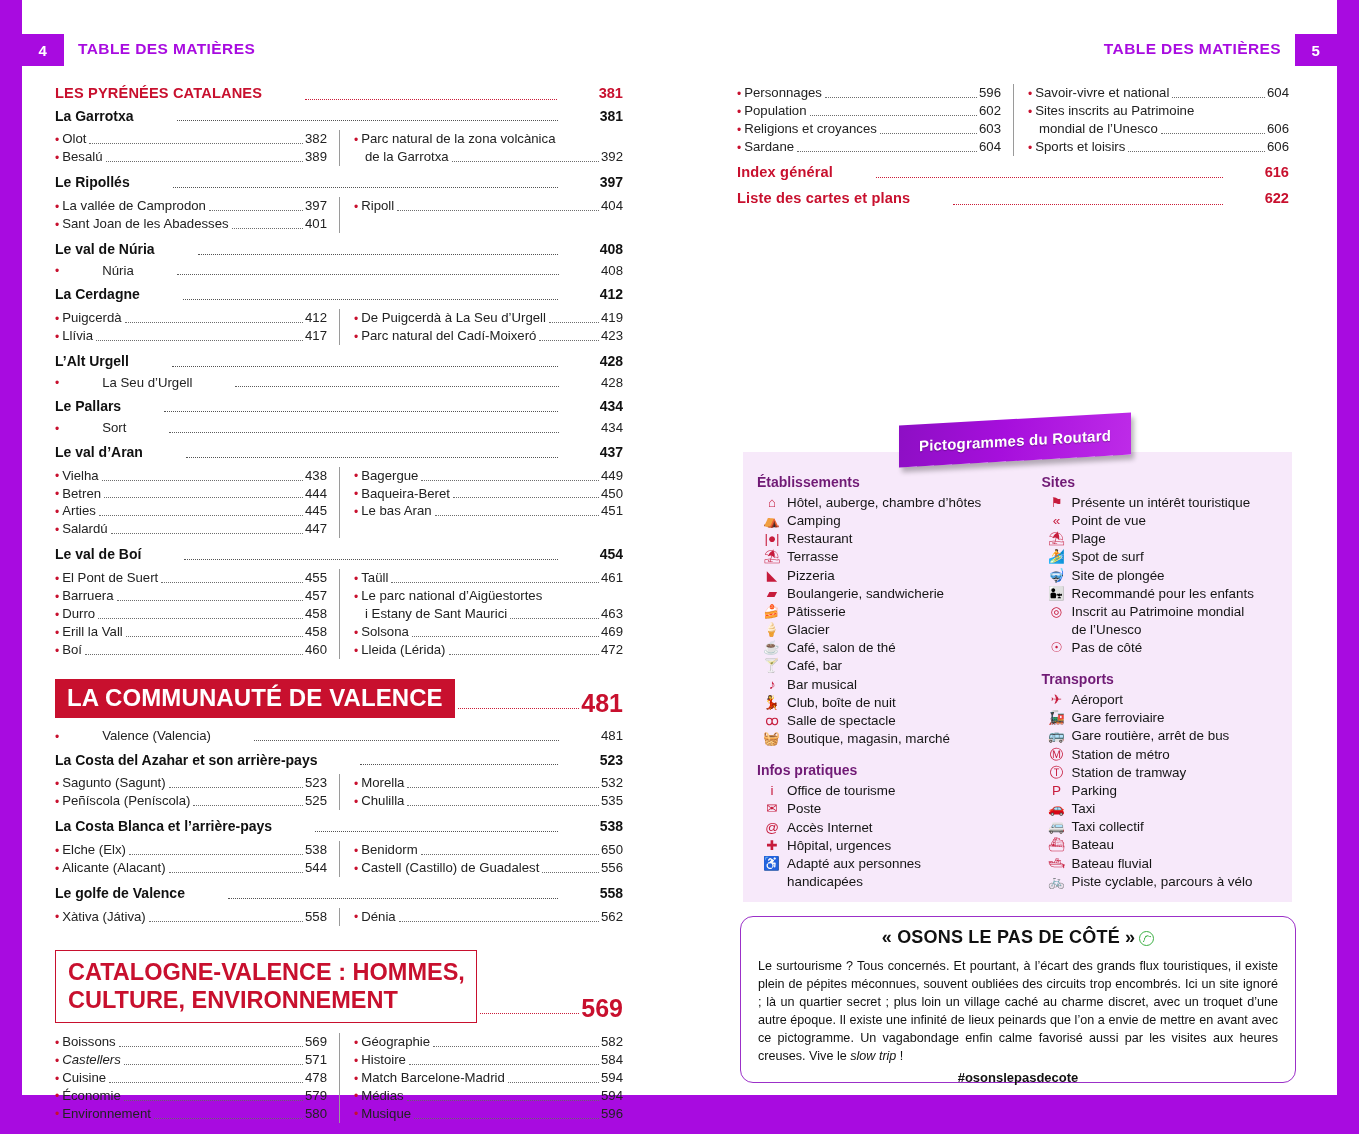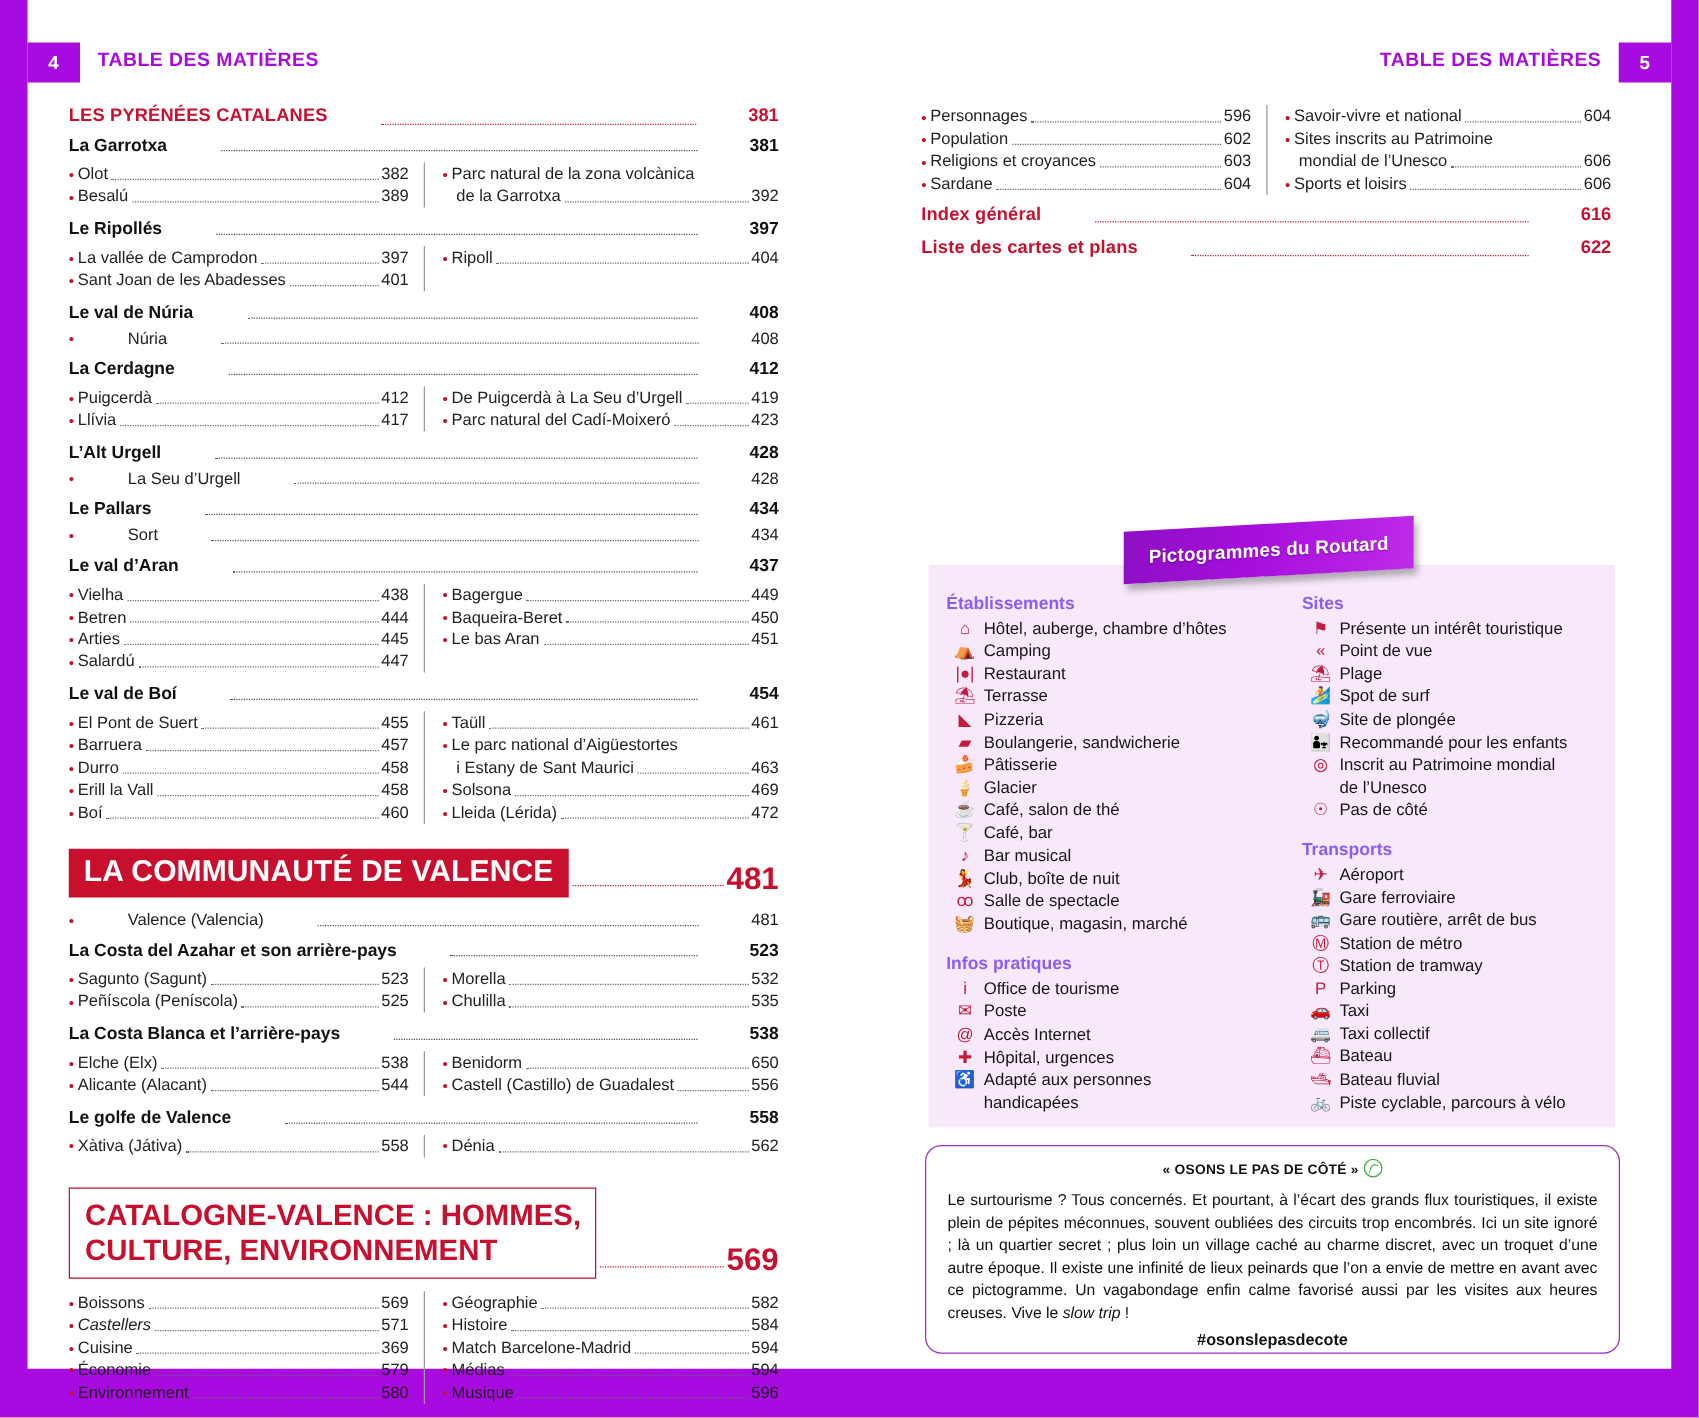--- a/index.html
+++ b/index.html
@@ -180,21 +180,21 @@
   .picto-cols {
     position: absolute;
     left: 14px; top: 22px; right: 10px; bottom: 8px;
     display: flex;
   }
   .picto-col { width: 50%; }
   .picto-col.rightcol { padding-left: 22px; }
   .picto-head {
     font-weight: bold;
     font-size: 14px;
-    color: #8b5cf6;
+    color: #701a75;
     margin-bottom: 4px;
   }
   .picto-head.spaced { margin-top: 14px; }
   .picto-item {
     display: flex;
     align-items: flex-start;
     font-size: 13.4px;
     color: #151515;
     line-height: 1.345;
   }
@@ -215,21 +215,21 @@
     left: 740px; top: 916px;
     width: 556px; height: 167px;
     border: 1.6px solid #9B30C8;
     border-radius: 13px;
     background: #fff;
     padding: 10px 17px 8px 17px;
   }
   #osons .title {
     text-align: center;
     font-weight: bold;
-    font-size: 11px;
+    font-size: 18px;
     color: #111;
     letter-spacing: .2px;
     margin-bottom: 9px;
   }
   #osons .title .gico {
     display: inline-block;
     width: 15px; height: 15px;
     border: 1.8px solid #3CB043;
     border-radius: 50%;
     position: relative;
@@ -669,21 +669,21 @@
         <div class="item">
             <span class="bullet">•</span>
             <span class="lbl ital">Castellers</span>
             <span class="leader"></span>
             <span class="pg">571</span>
           </div>
         <div class="item">
             <span class="bullet">•</span>
             <span class="lbl">Cuisine</span>
             <span class="leader"></span>
-            <span class="pg">369</span>
+            <span class="pg">478</span>
           </div>
         <div class="item">
             <span class="bullet">•</span>
             <span class="lbl">Économie</span>
             <span class="leader"></span>
             <span class="pg">579</span>
           </div>
         <div class="item">
             <span class="bullet">•</span>
             <span class="lbl">Environnement</span>

